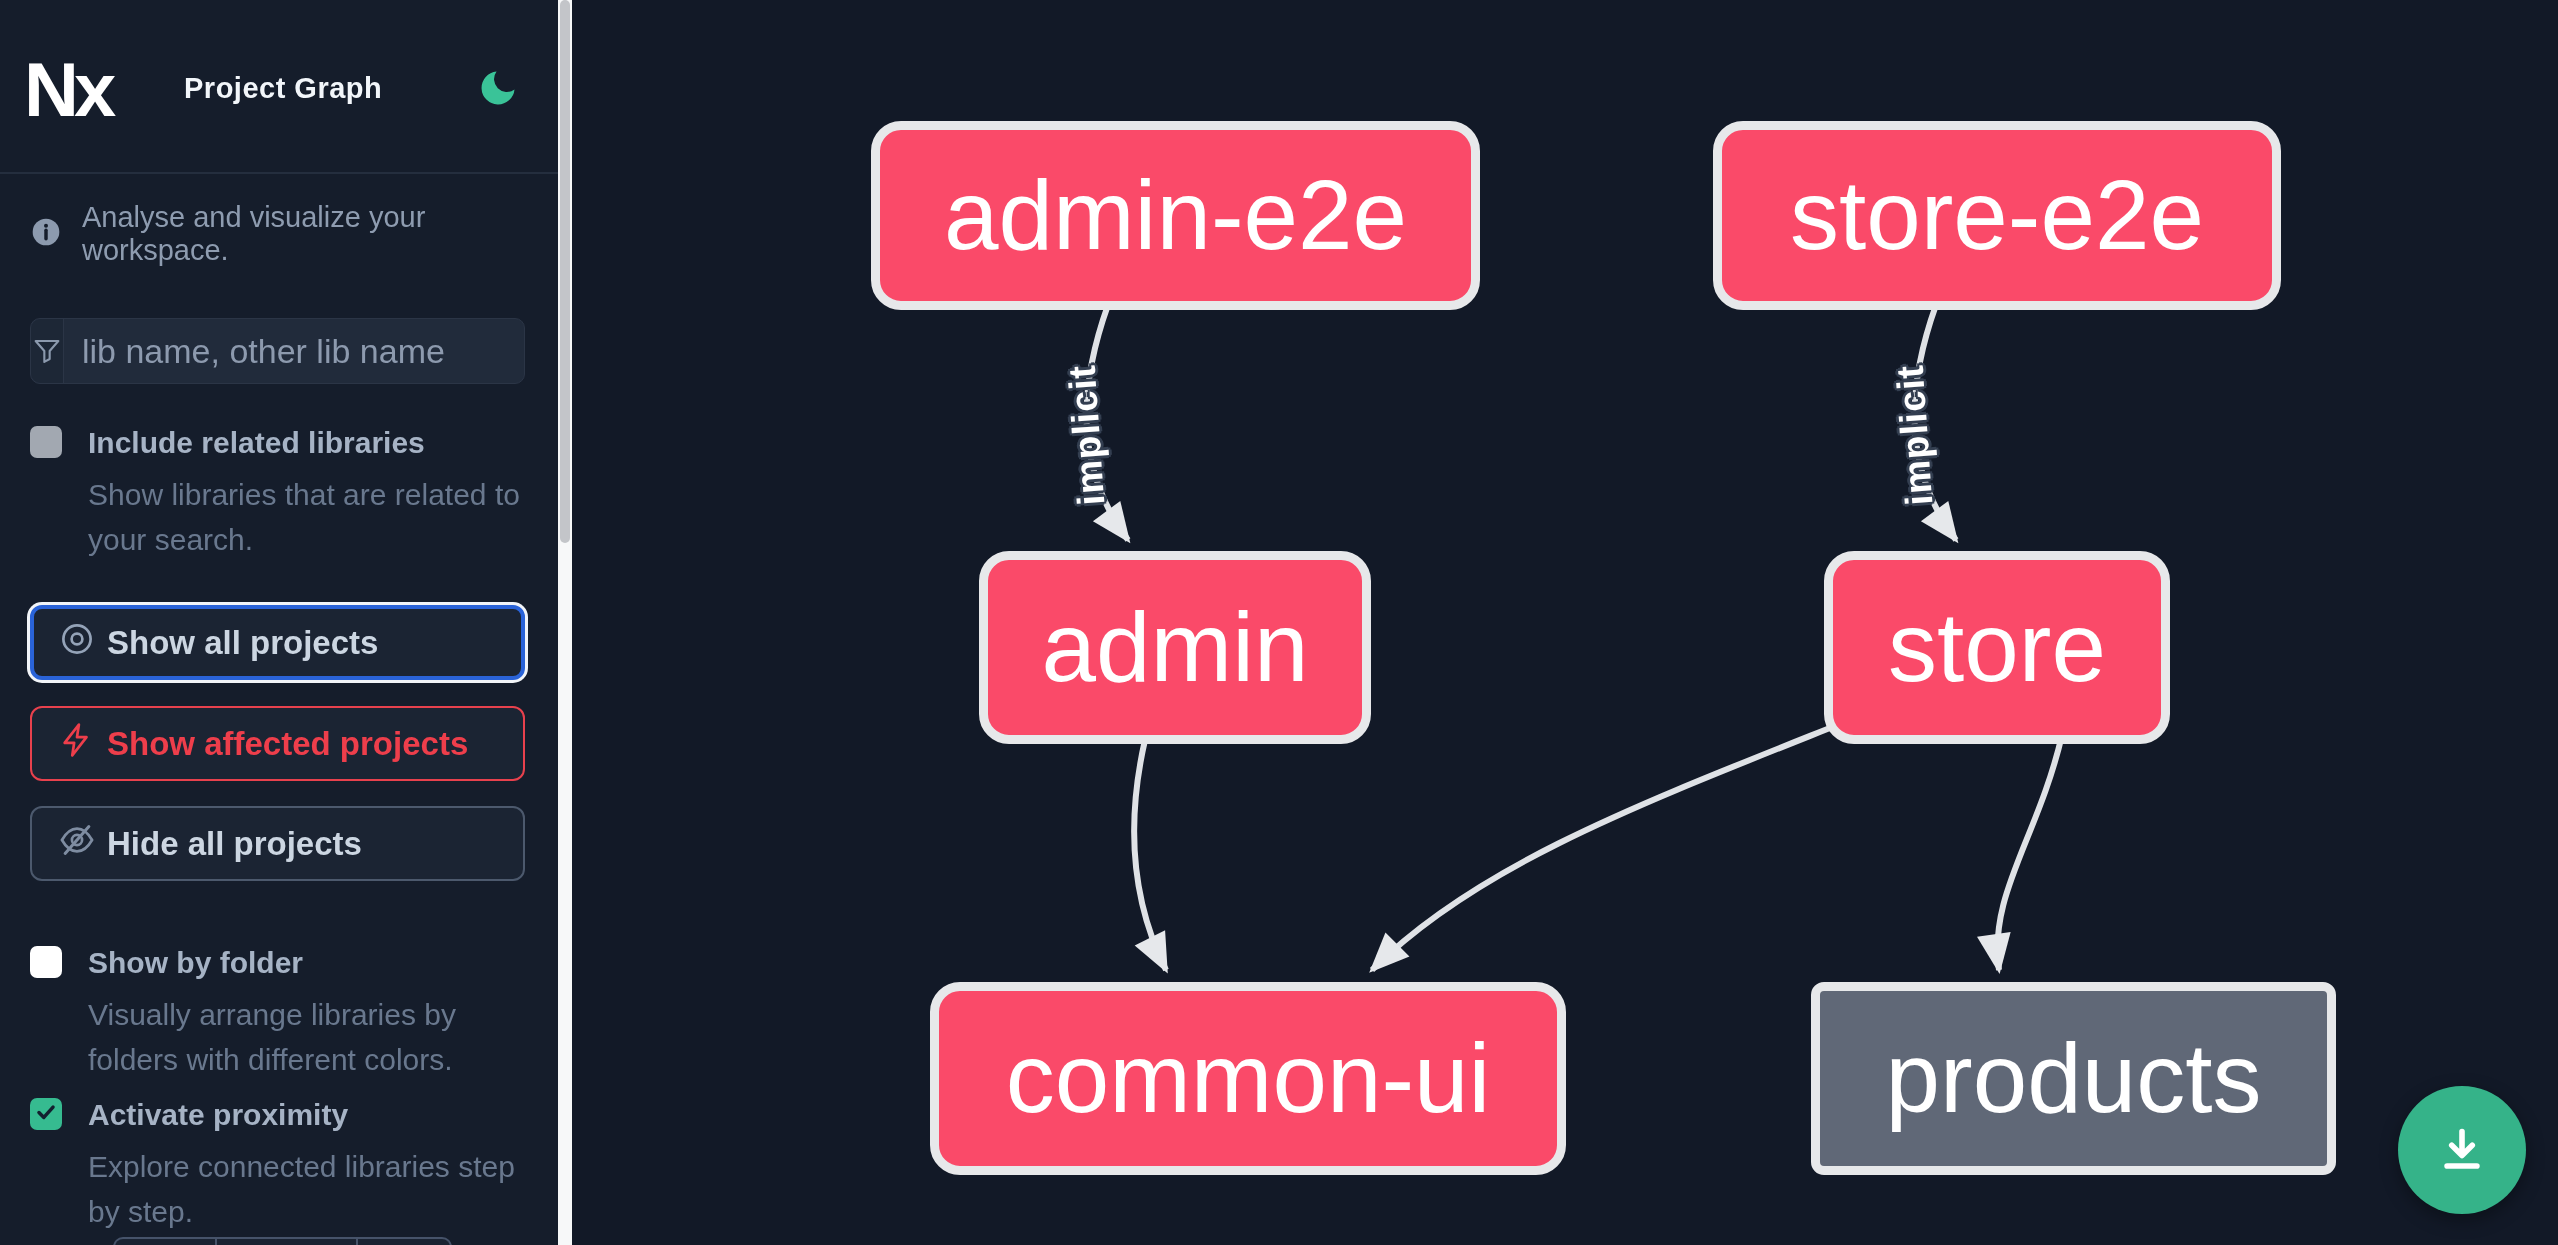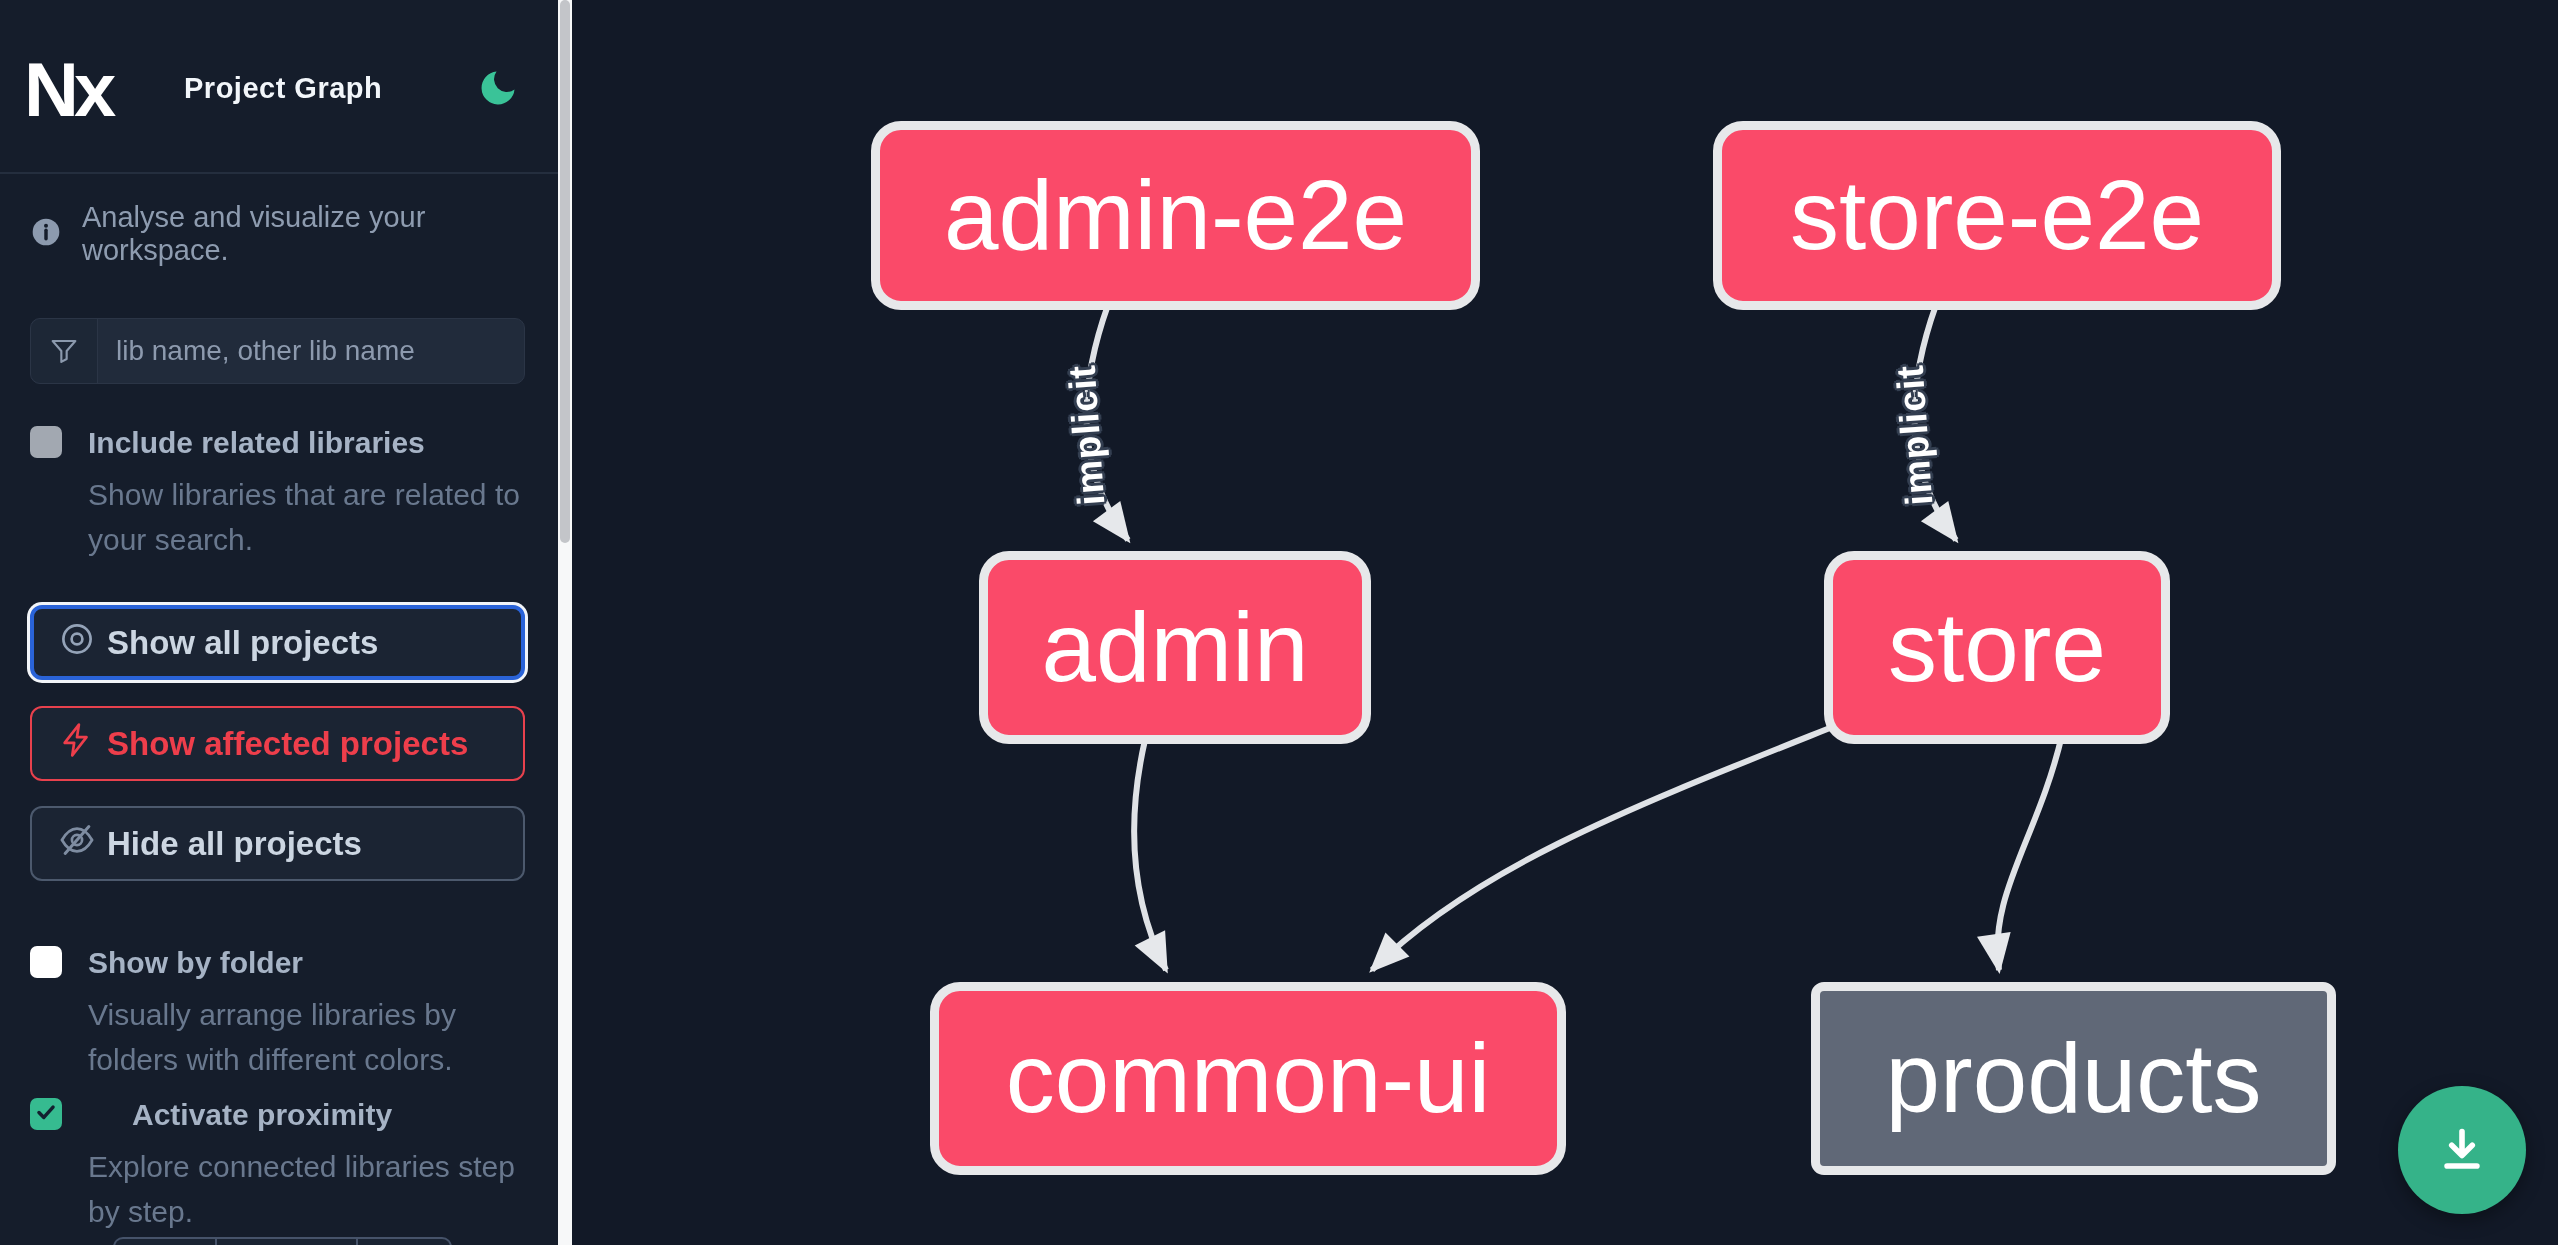--- a/index.html
+++ b/index.html
@@ -14,21 +14,21 @@
   .app-title{position:absolute;left:184px;top:72px;font-size:29px;font-weight:700;color:#f2f6fa;letter-spacing:.5px;}
   .theme-btn{position:absolute;left:476px;top:66px;width:44px;height:44px;background:none;border:none;padding:0;cursor:pointer;}
   .hdr-divider{position:absolute;left:0;top:172px;width:558px;height:2px;background:#242e3e;}
   .tagline-row{position:absolute;left:30px;top:201px;display:flex;align-items:center;gap:20px;}
   .tagline{font-size:29px;color:#8e9cb0;}
   .search-box{position:absolute;left:30px;top:318px;width:495px;height:66px;background:#212b3b;
     border:1px solid #2b3546;border-radius:10px;box-sizing:border-box;display:flex;align-items:center;}
   .search-icon-cell{width:66px;height:100%;display:flex;align-items:center;justify-content:center;
     border-right:1px solid #2b3546;background:#1d2736;border-radius:10px 0 0 10px;}
   .search-input{flex:1;height:100%;background:transparent;border:none;outline:none;
-    font-size:28px;color:#d7dee8;padding:0 0 0 18px;font-family:"Liberation Sans",sans-serif;}
+    font-size:34px;color:#d7dee8;padding:0 0 0 18px;font-family:"Liberation Sans",sans-serif;}
   .search-input::placeholder{color:#8d9aae;opacity:1;}
   .opt-cb{position:absolute;left:30px;width:32px;height:32px;border-radius:7px;box-sizing:border-box;}
   .cb-disabled{background:#a2a8b1;}
   .cb-white{background:#ffffff;}
   .cb-green{background:#36bb90;display:flex;align-items:center;justify-content:center;}
   .opt-label{position:absolute;left:88px;font-size:30px;font-weight:700;color:#a6b3c5;}
   .opt-desc{position:absolute;left:88px;font-size:30px;line-height:45px;color:#69788e;white-space:pre-line;}
   .act-btn{position:absolute;left:30px;width:495px;height:75px;border-radius:12px;background:#1b2433;
     display:flex;align-items:center;gap:11px;padding-left:26px;box-sizing:border-box;
     font-size:33px;font-weight:700;color:#ccd6e2;border:2px solid #4c596d;cursor:pointer;
@@ -138,21 +138,21 @@
   <div class="opt-desc" style="top:992px;">Visually arrange libraries by
 folders with different colors.</div>
 
   <div class="opt-cb cb-green" style="top:1098px;">
     <span>
       <svg width="26" height="26" viewBox="0 0 24 24">
         <path d="M5.5 12.5 L10 17 L18.5 7.5" fill="none" stroke="#13202f" stroke-width="3.2" stroke-linecap="round" stroke-linejoin="round"></path>
       </svg>
     </span>
   </div>
-  <span class="opt-label" style="top:1098px;margin-left:44px;">Activate proximity</span>
+  <span class="opt-label" style="top:1098px;">Activate proximity</span>
   <div class="opt-desc" style="top:1144px;">Explore connected libraries step
 by step.</div>
 
   <div class="seg-sliver">
     <div class="seg-div" style="left:100px;"></div>
     <div class="seg-div" style="left:241px;"></div>
   </div>
 </div>
 
 <div class="sb-track">

